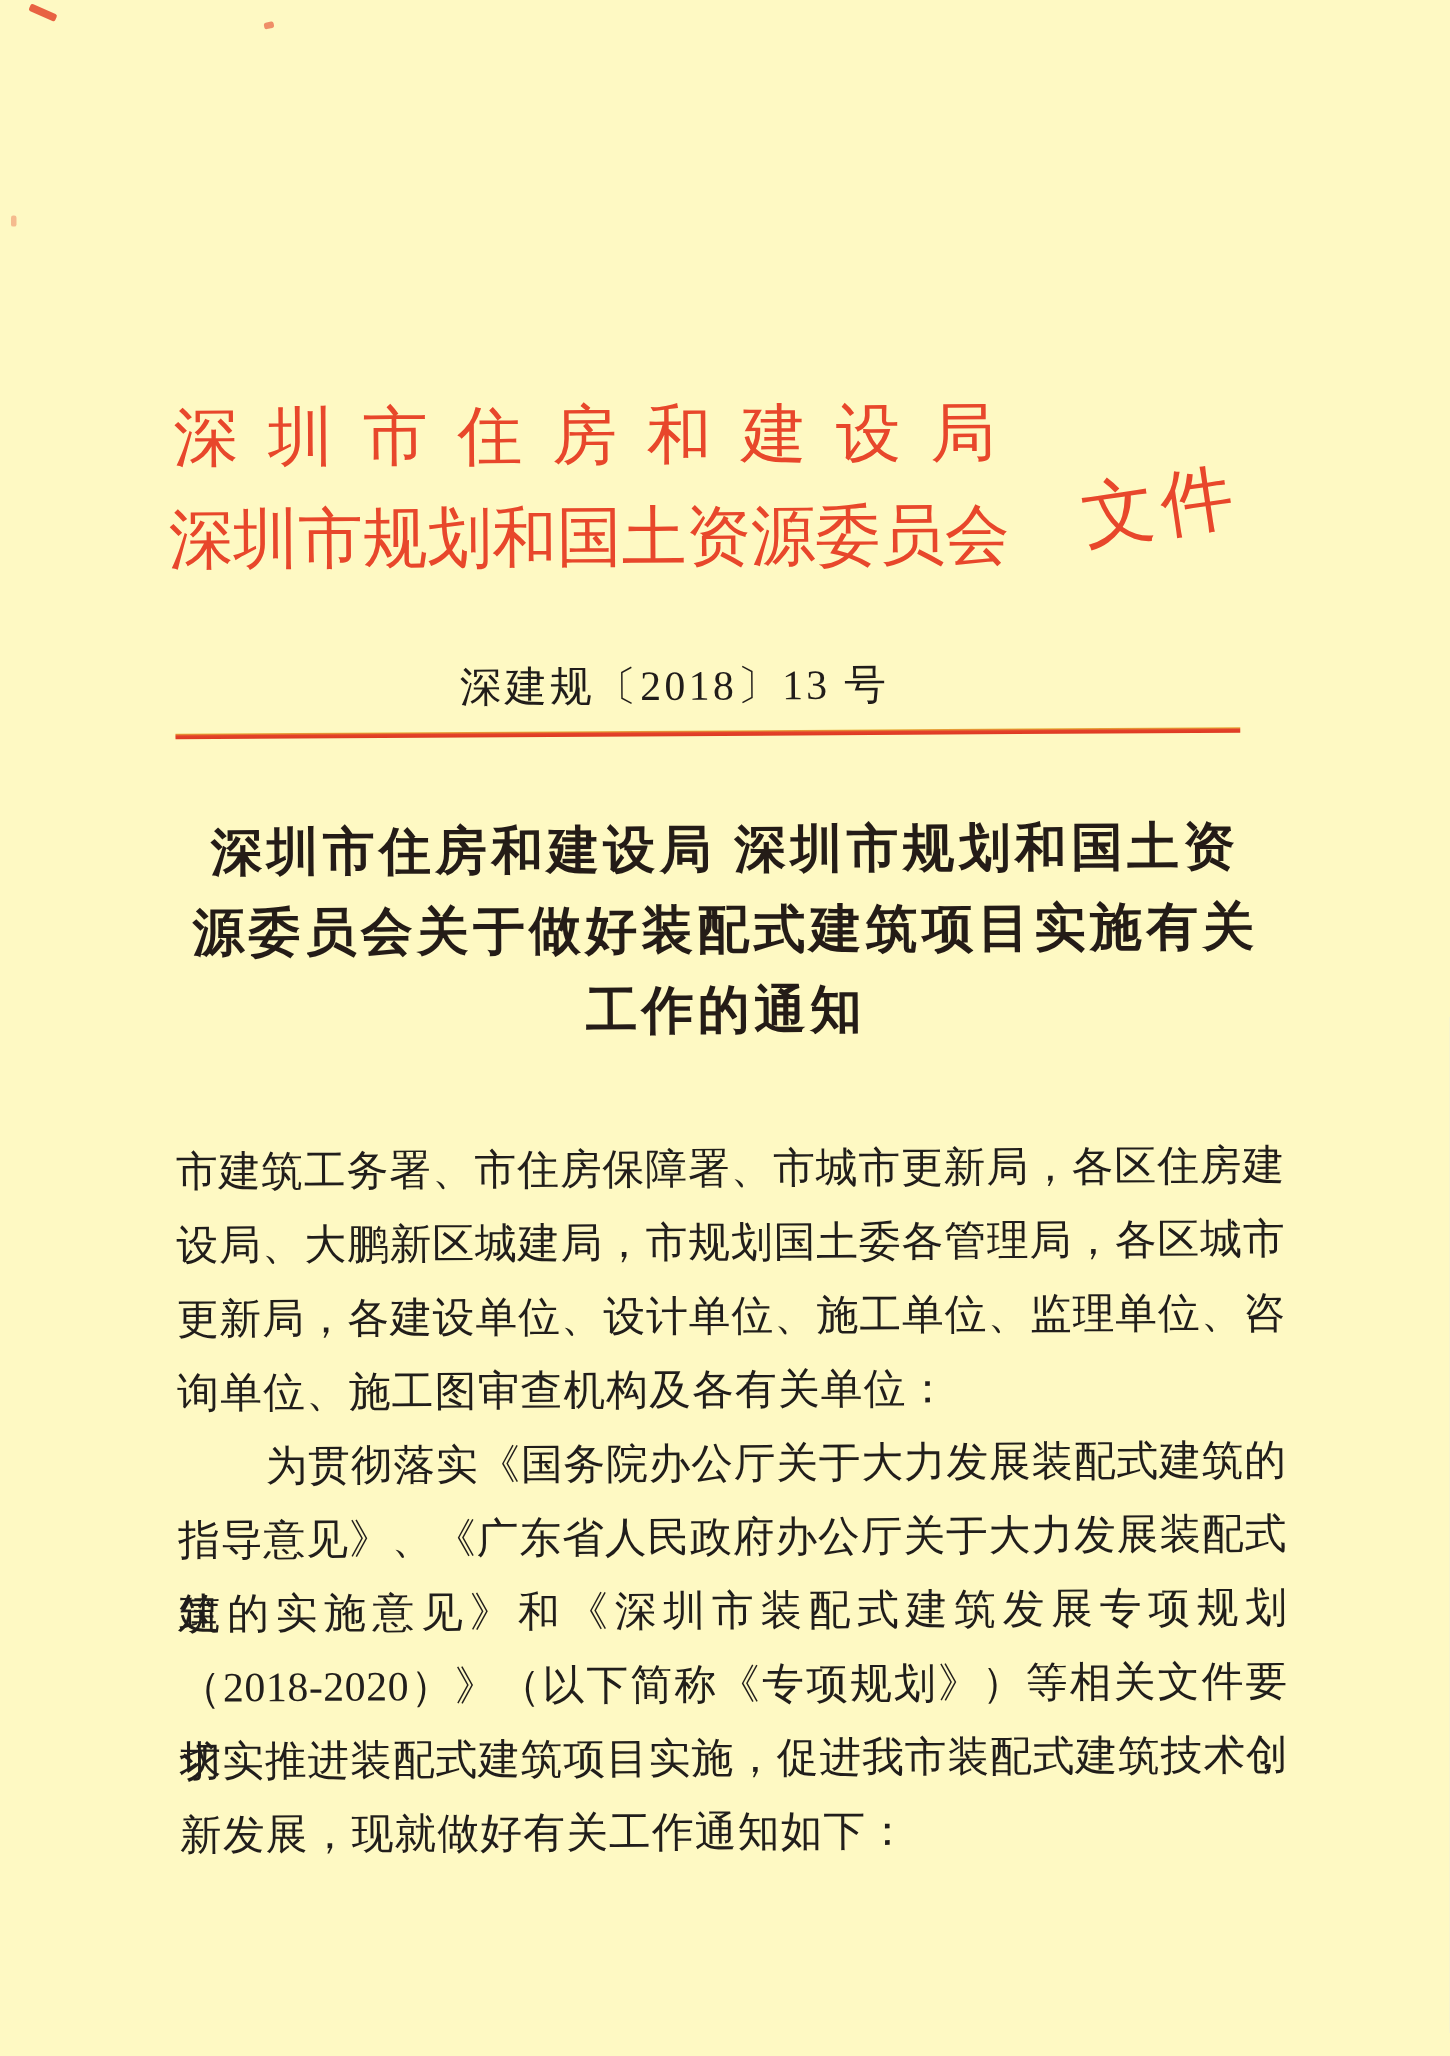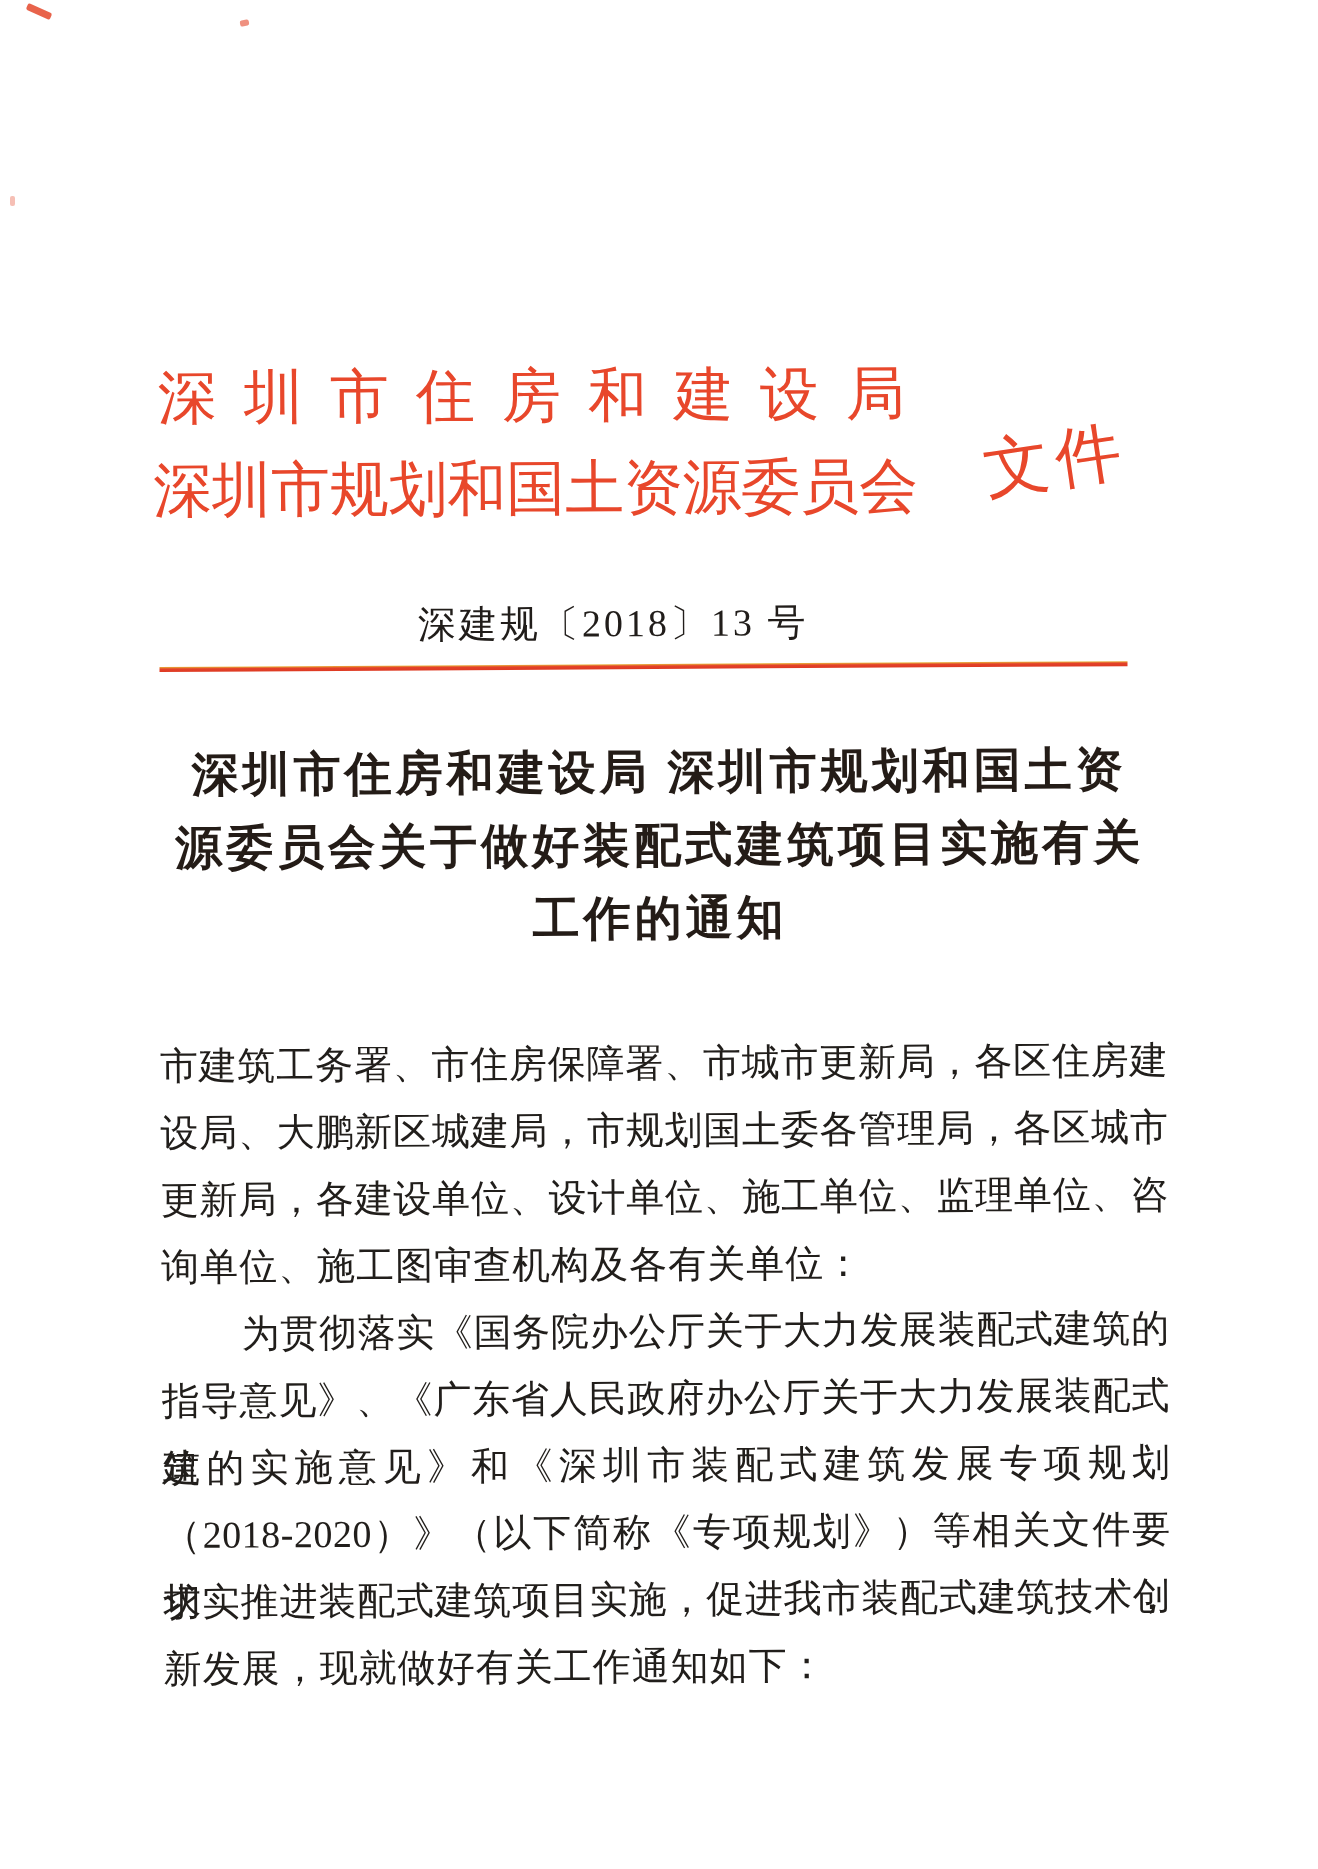--- a/index.html
+++ b/index.html
@@ -4,21 +4,21 @@
 <style>
   html, body {
     margin: 0; padding: 0;
     background: #e9e9e9;
     font-family: "Liberation Serif", "DejaVu Serif", serif;
   }
   .page {
     position: relative;
     width: 1318px; height: 1869px;
     margin: 0 auto;
-    background: #ffffff;
+    background: #fef9c3;
     overflow: hidden;
     color: #1f1b18;
   }
   .skew {
     position: absolute;
     left: 0; top: 0; right: 0; bottom: 0;
     transform: rotate(-0.35deg);
     transform-origin: 50% 40%;
   }
   

